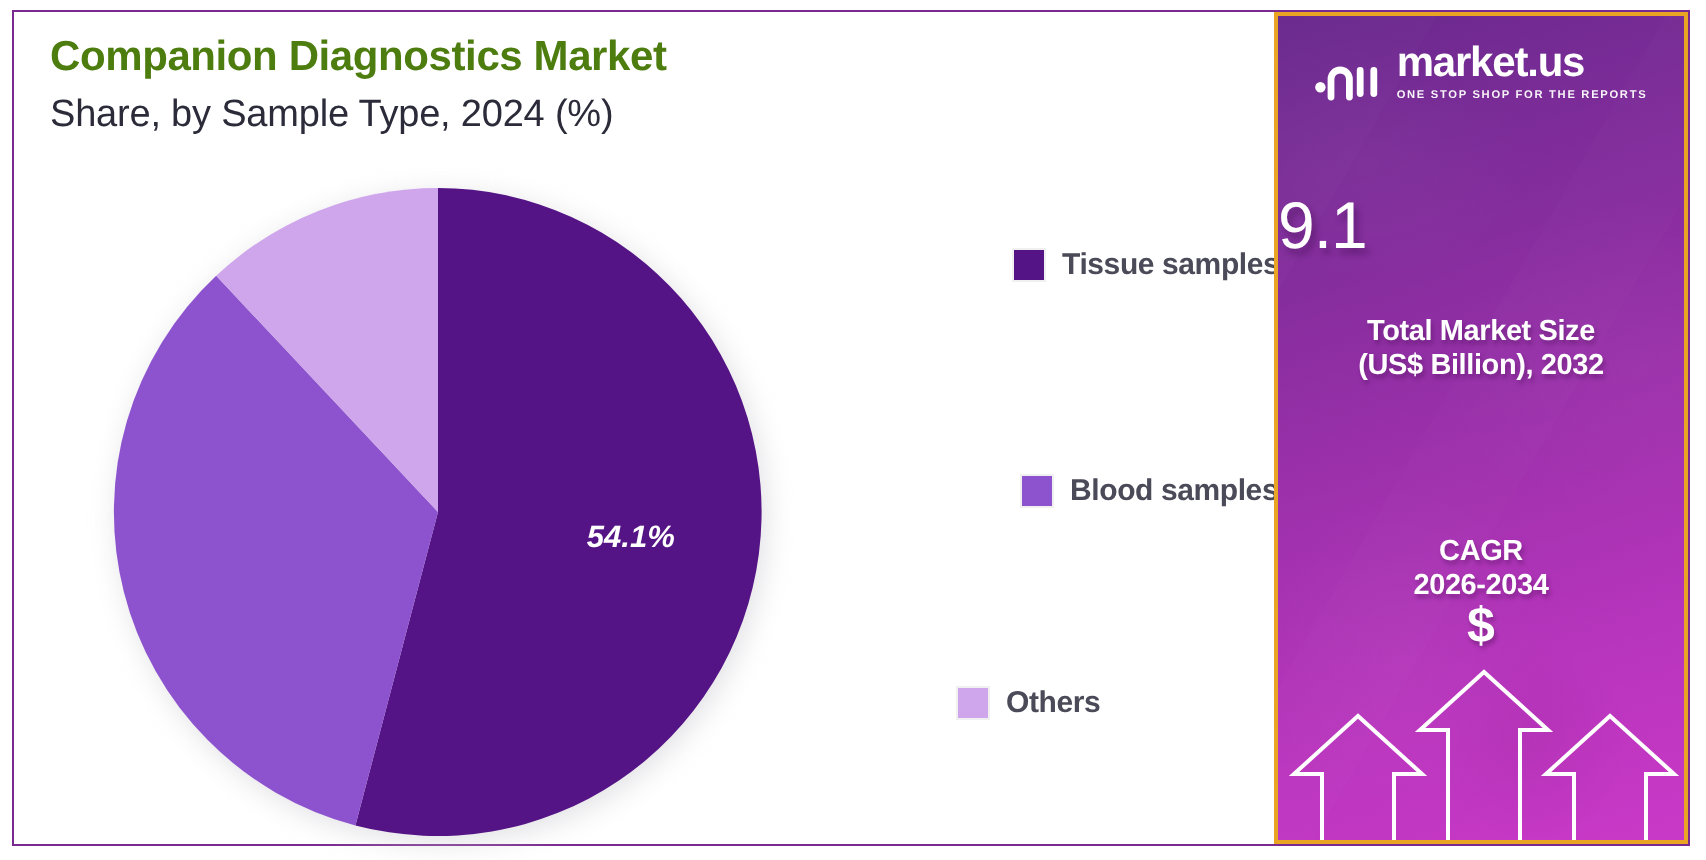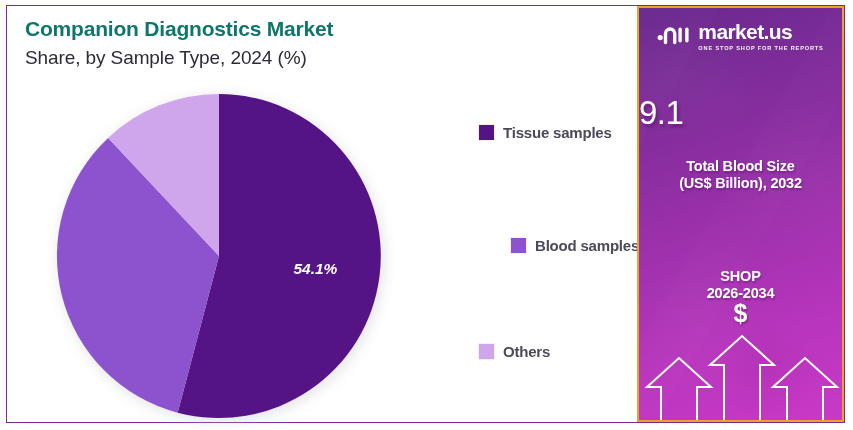--- a/index.html
+++ b/index.html
@@ -6,21 +6,21 @@
   body{width:853px;height:430px;overflow:hidden;
        font-family:"Liberation Sans",sans-serif;}
 
   #card{position:absolute;left:6px;top:5px;width:839px;height:418px;
         border:1px solid #7a2a8f;background:#ffffff;box-sizing:border-box;}
 
   
   #chart-zone{position:absolute;left:0;top:0;width:629px;height:416px;}
 
   #page-title{position:absolute;left:18px;top:11px;
-      font-size:21px;font-weight:bold;color:#0f766e;letter-spacing:-.2px;
+      font-size:21px;font-weight:bold;color:#4d7c0f;letter-spacing:-.2px;
       white-space:nowrap;}
   #page-subtitle{position:absolute;left:18px;top:41px;
       font-size:19px;color:#2b2b3a;letter-spacing:-.1px;white-space:nowrap;}
 
   #pie-wrap{position:absolute;left:44px;top:80px;width:340px;height:340px;}
   #pie-shadow{position:absolute;left:8px;top:11px;width:324px;height:324px;
       border-radius:50%;background:#c9c9cf;filter:blur(7px);opacity:.55;}
   #pie-svg{position:absolute;left:0;top:0;}
   .slice-label{font-size:15.5px;font-weight:bold;font-style:italic;
       fill:#ffffff;}
@@ -43,21 +43,21 @@
         radial-gradient(ellipse 130px 110px at 88% 42%, rgba(255,255,255,.16), transparent 72%),
         radial-gradient(ellipse 100px 120px at 30% 78%, rgba(255,255,255,.18), transparent 70%),
         radial-gradient(circle 70px at 62% 88%, rgba(0,0,0,.25), transparent 72%),
         linear-gradient(120deg, rgba(255,255,255,.10) 0 18%, transparent 18% 44%, rgba(255,255,255,.08) 44% 58%, transparent 58%);
   }
   #panel-tint{position:absolute;inset:0;
       background:linear-gradient(165deg,rgba(104,40,140,.55),rgba(198,55,196,.45));}
   #panel-content{position:absolute;inset:0;}
 
   #logo{position:absolute;left:0;right:0;top:13px;display:flex;
-      justify-content:center;align-items:flex-start;gap:7px;}
+      justify-content:center;align-items:flex-end;gap:7px;}
   #logo-mark{width:34px;height:24px;flex:0 0 34px;}
   #logo-text{display:flex;flex-direction:column;align-items:flex-start;}
   #logo-word{font-size:21px;font-weight:bold;color:#ffffff;
       letter-spacing:-.6px;line-height:1;}
   #logo-tag{font-size:5.6px;font-weight:bold;color:#ffffff;
       letter-spacing:.85px;margin-top:3px;white-space:nowrap;opacity:.95;}
 
   .big-stat{position:absolute;left:0;right:0;text-align:left;
       font-size:33px;font-weight:normal;color:#ffffff;letter-spacing:-.5px;
       text-shadow:2px 3px 3px rgba(60,10,70,.40);}
@@ -95,21 +95,21 @@
           <path fill="#8D52CE" d="M 168 170 L 126.7 326.7 A 162 162 0 0 1 57.1 51.9 Z"></path>
 
           <path fill="#CFA6EC" d="M 168 170 L 57.1 51.9 A 162 162 0 0 1 168.0 8.0 Z"></path>
         </g>
         <text class="slice-label" x="264.4" y="187.5" text-anchor="middle">54.1%</text>
       </svg>
     </div>
 
     <div id="legend">
 
-      <div class="legend-row" style="top:0px;">
+      <div class="legend-row" style="top:0px;margin-left:28px;">
         <span class="legend-swatch" style="background:#551486;"></span>
         <span class="legend-label">Tissue samples</span>
       </div>
 
       <div class="legend-row" style="top:113px;padding-left:32px;">
         <span class="legend-swatch" style="background:#8D52CE;"></span>
         <span class="legend-label">Blood samples</span>
       </div>
 
       <div class="legend-row" style="top:219px;">
@@ -134,26 +134,26 @@
           <rect x="28.2" y="6.5" width="3.4" height="15" rx="1.7" fill="#ffffff"></rect>
         </svg>
         <span id="logo-text">
           <span id="logo-word">market.us</span>
           <span id="logo-tag">ONE STOP SHOP FOR THE REPORTS</span>
         </span>
       </div>
 
       <div class="big-stat" id="stat-size-value">9.1</div>
       <div class="stat-caption" id="stat-size-caption">
-        <div>Total Blood Size</div>
+        <div>Total Market Size</div>
         <div>(US$ Billion), 2032</div>
       </div>
 
       <div class="stat-caption" id="stat-cagr-caption">
-        <div>SHOP</div>
+        <div>CAGR</div>
         <div>2026-2034</div>
       </div>
 
       <div id="arrows">
         <div id="dollar">$</div>
         <svg width="207" height="125" viewBox="0 0 207 125">
           <g fill="none" stroke="#ffffff" stroke-width="2" stroke-linejoin="miter">
             <path d="M22 125 V92 H8 L40 63 L72 92 H58 V125"></path>
             <path d="M85 125 V70 H71 L103 41 L135 70 H121 V125"></path>
             <path d="M148 125 V92 H134 L166 63 L198 92 H184 V125"></path>

